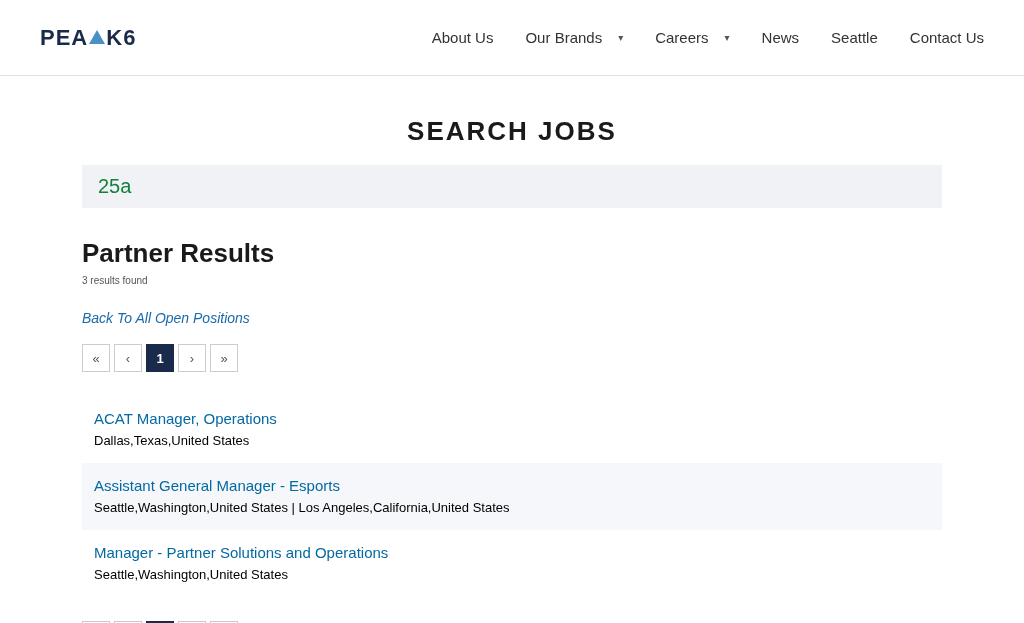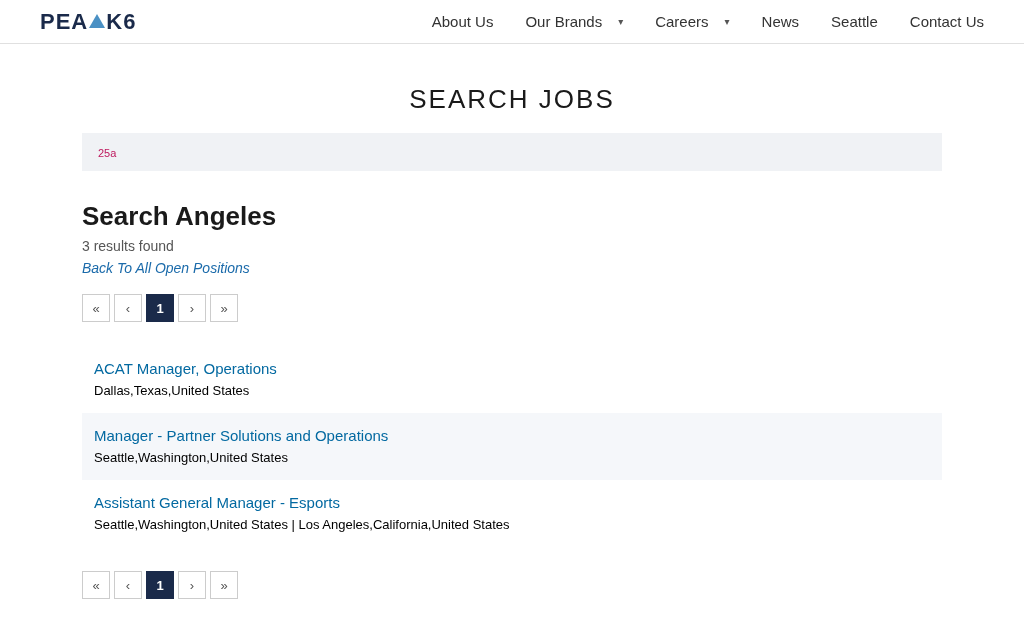--- a/index.html
+++ b/index.html
@@ -4,21 +4,21 @@
   <style>
     * { box-sizing: border-box; margin: 0; padding: 0; }
     body { font-family: 'Segoe UI', Arial, sans-serif; background: #fff; color: #333; }
 
     
     nav {
       display: flex;
       align-items: center;
       justify-content: space-between;
       padding: 0 40px;
-      height: 44px;
+      height: 76px;
       border-bottom: 1px solid #e0e0e0;
       background: #fff;
     }
     .logo {
       display: flex;
       align-items: center;
       font-size: 22px;
       font-weight: 700;
       letter-spacing: 1px;
       color: #1a2a4a;
@@ -64,52 +64,52 @@
     main {
       max-width: 900px;
       margin: 0 auto;
       padding: 40px 20px 60px;
     }
 
     
     .search-title {
       text-align: center;
       font-size: 26px;
-      font-weight: 400;
+      font-weight: 700;
       letter-spacing: 2px;
       margin-bottom: 18px;
       color: #1a1a1a;
     }
 
     
     .search-bar-wrapper {
       background: #f0f2f5;
       padding: 10px 16px;
       margin-bottom: 30px;
     }
     .search-input {
       border: none;
       background: transparent;
-      font-size: 11px;
+      font-size: 20px;
       width: 100%;
       outline: none;
-      color: #be185d;
+      color: #15803d;
     }
 
     
     .results-heading {
       font-size: 26px;
       font-weight: 700;
       margin-bottom: 6px;
       color: #1a1a1a;
     }
     .results-count {
-      font-size: 14px;
+      font-size: 10px;
       color: #555;
-      margin-bottom: 6px;
+      margin-bottom: 24px;
     }
     .back-link {
       color: #1a6aaa;
       font-size: 14px;
       text-decoration: none;
       display: block;
       margin-bottom: 18px;
       font-style: italic;
     }
 
@@ -199,45 +199,45 @@
 </nav>
 
 <main>
 
   <h1 class="search-title">SEARCH JOBS</h1>
 
   <div class="search-bar-wrapper">
     <input class="search-input" type="text" value="25a" style="">
   </div>
 
-  <h2 class="results-heading">Search Angeles</h2>
+  <h2 class="results-heading">Partner Results</h2>
   <p class="results-count">3 results found</p>
 
   <a href="#" class="back-link">Back To All Open Positions</a>
 
   <div class="pagination">
     <button class="page-btn">«</button>
     <button class="page-btn">‹</button>
     <button class="page-btn active">1</button>
     <button class="page-btn">›</button>
     <button class="page-btn">»</button>
   </div>
 
   <div class="job-list">
     <div class="job-item">
       <a href="#" class="job-title">ACAT Manager, Operations</a>
       <span class="job-location">Dallas,Texas,United States</span>
     </div>
     <div class="job-item">
+      <a href="#" class="job-title">Assistant General Manager - Esports</a>
+      <span class="job-location">Seattle,Washington,United States | Los Angeles,California,United States</span>
+    </div>
+    <div class="job-item">
       <a href="#" class="job-title">Manager - Partner Solutions and Operations</a>
       <span class="job-location">Seattle,Washington,United States</span>
-    </div>
-    <div class="job-item">
-      <a href="#" class="job-title">Assistant General Manager - Esports</a>
-      <span class="job-location">Seattle,Washington,United States | Los Angeles,California,United States</span>
     </div>
   </div>
 
   <div class="pagination">
     <button class="page-btn">«</button>
     <button class="page-btn">‹</button>
     <button class="page-btn active">1</button>
     <button class="page-btn">›</button>
     <button class="page-btn">»</button>
   </div>

